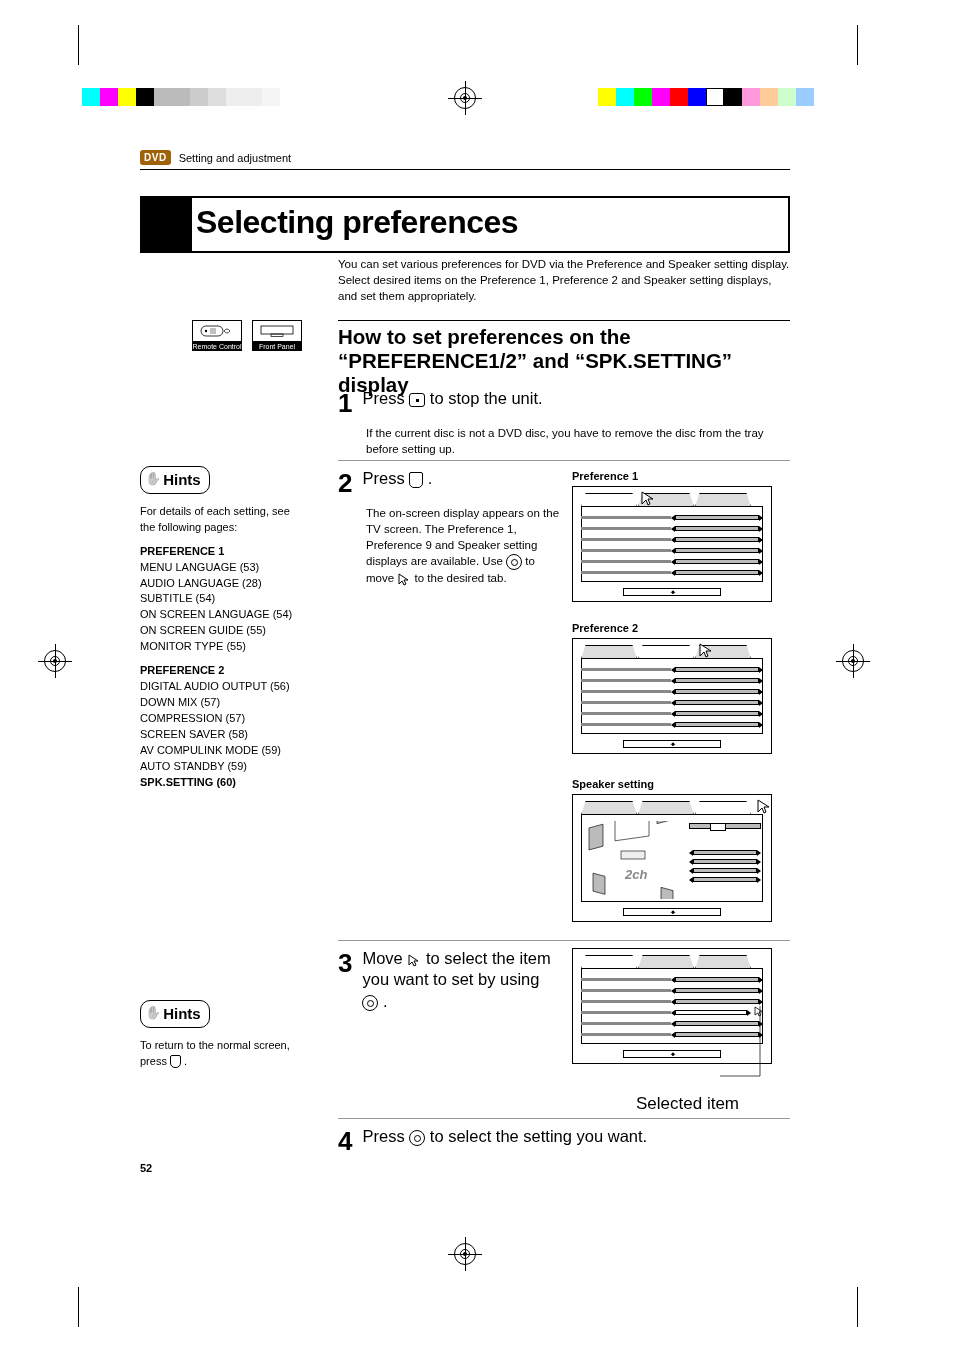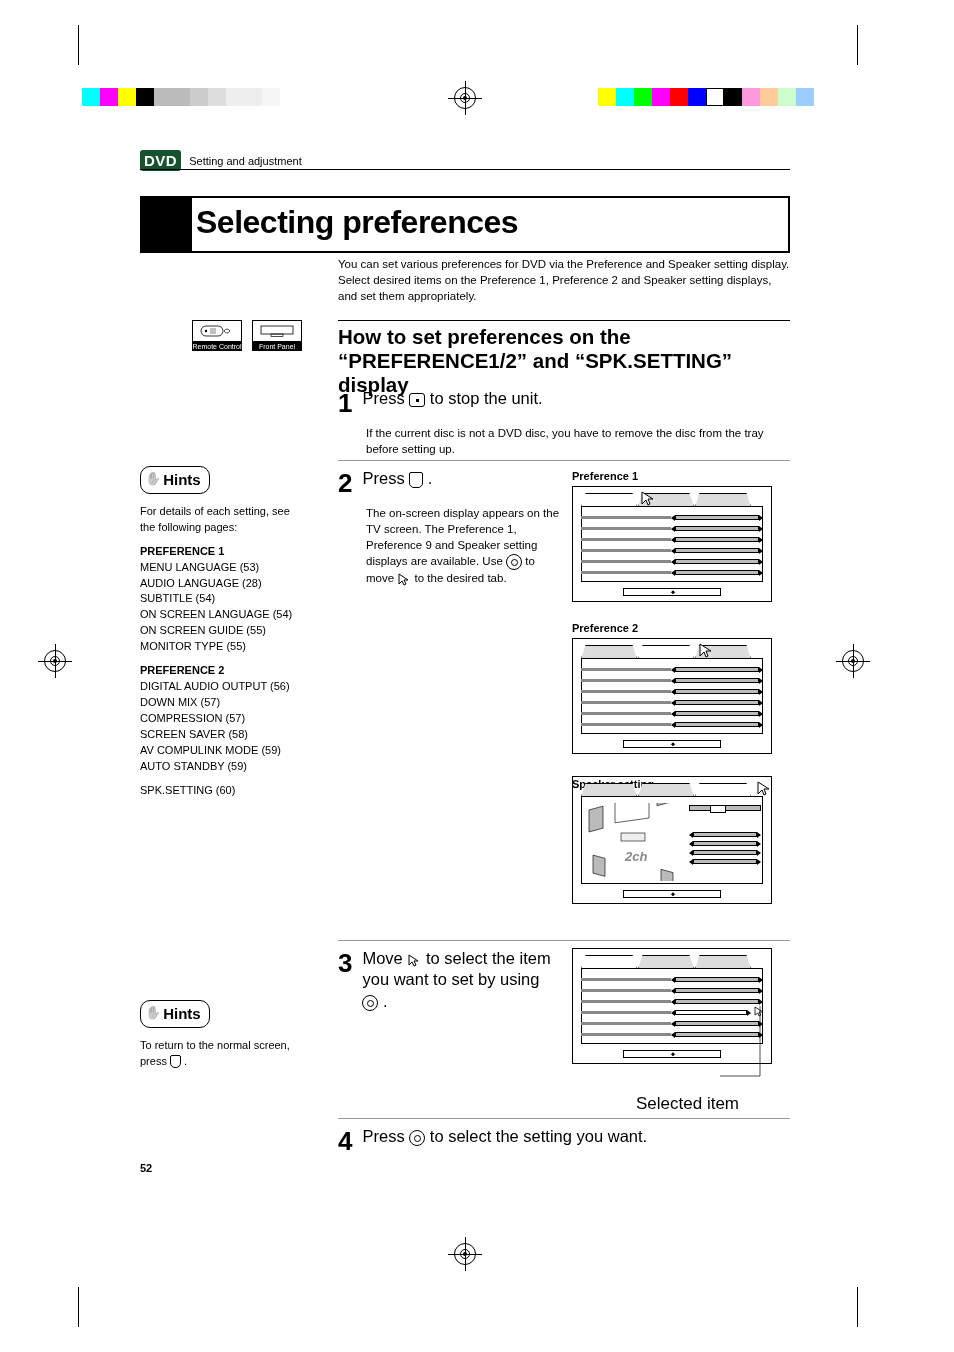--- a/index.html
+++ b/index.html
@@ -16,21 +16,21 @@
   .regmark::after { content:''; position:absolute; width:1px; height:34px; background:#000; }
   .regmark .inner1 { width:10px; height:10px; border:1px solid #000; border-radius:50%; position:absolute; }
   .regmark .inner2 { width:4px; height:4px; background:#000; border-radius:50%; position:absolute; }
 
   .crop-tl-v { position:absolute; left:78px; top:25px; width:1px; height:40px; background:#000; }
   .crop-tr-v { position:absolute; left:857px; top:25px; width:1px; height:40px; background:#000; }
   .crop-bl-v { position:absolute; left:78px; bottom:25px; width:1px; height:40px; background:#000; }
   .crop-br-v { position:absolute; left:857px; bottom:25px; width:1px; height:40px; background:#000; }
 
   .section-tag { position:absolute; left:140px; top:150px; display:flex; align-items:center; gap:8px; font-size:11px; }
-  .dvd-badge { background:#14532d; color:#fff; font-weight:bold; font-size:15px; padding:2px 4px; border-radius:3px; letter-spacing:0.5px; }
+  .dvd-badge { background:#a16207; color:#fff; font-weight:bold; font-size:10px; padding:2px 4px; border-radius:3px; letter-spacing:0.5px; }
   .section-line { position:absolute; left:140px; top:169px; width:650px; height:1px; background:#000; }
 
   .title-block { position:absolute; left:140px; top:196px; width:650px; border:2px solid #000; display:flex; }
   .title-black { background:#000; width:50px; }
   .title-text { font-size:32px; font-weight:bold; padding:6px 0 10px 4px; letter-spacing:-0.5px;text-align:right; }
 
   .intro { position:absolute; left:338px; top:256px; width:452px; font-size:11.5px; line-height:1.4; }
 
   .device-row { position:absolute; left:192px; top:320px; display:flex; gap:10px; }
   .dev { width:50px; }
@@ -205,21 +205,21 @@
     <div>ON SCREEN LANGUAGE (54)</div>
     <div>ON SCREEN GUIDE (55)</div>
     <div>MONITOR TYPE (55)</div>
     <div style="margin-top:8px;font-weight:bold">PREFERENCE 2</div>
     <div>DIGITAL AUDIO OUTPUT (56)</div>
     <div>DOWN MIX (57)</div>
     <div>COMPRESSION (57)</div>
     <div>SCREEN SAVER (58)</div>
     <div>AV COMPULINK MODE (59)</div>
     <div>AUTO STANDBY (59)</div>
-    <div style="margin-top:8px;font-weight:normal">SPK.SETTING (60)</div>
+    <div style="font-weight:bold">SPK.SETTING (60)</div>
   </div>
 
   <div class="pref-label" style="left:572px; top:470px">Preference 1</div>
   <div class="pref-screen" style="left:572px; top:486px">
     <div class="tabs">
         <div class="tab activewhite"></div>
         <div class="tab"></div>
         <div class="tab"></div>
       </div>
     <svg class="cursor-svg" style="left:66px; top:2px" width="18" height="18">
@@ -313,21 +313,21 @@
           <div class="lab"></div>
           <div class="arrow-t l"></div>
           <div class="val"></div>
           <div class="arrow-t r"></div>
         </div>
     </div>
     <div class="bottom-sel"></div>
   </div>
 
   <div class="pref-label" style="left:572px; top:778px">Speaker setting</div>
-  <div class="pref-screen" style="left:572px; top:776px; height:128px">
+  <div class="pref-screen" style="left:572px; top:794px; height:128px">
     <div class="tabs">
         <div class="tab"></div>
         <div class="tab"></div>
         <div class="tab activewhite"></div>
       </div>
     <svg class="cursor-svg" style="left:182px; top:2px" width="18" height="18">
         <path d="M3 3 L3 15 L7 11 L9 16 L11 15 L9 10 L14 10 Z" fill="#fff" stroke="#000" stroke-width="1"></path>
       </svg>
     <div class="inner-box" style="height:88px"></div>
 

